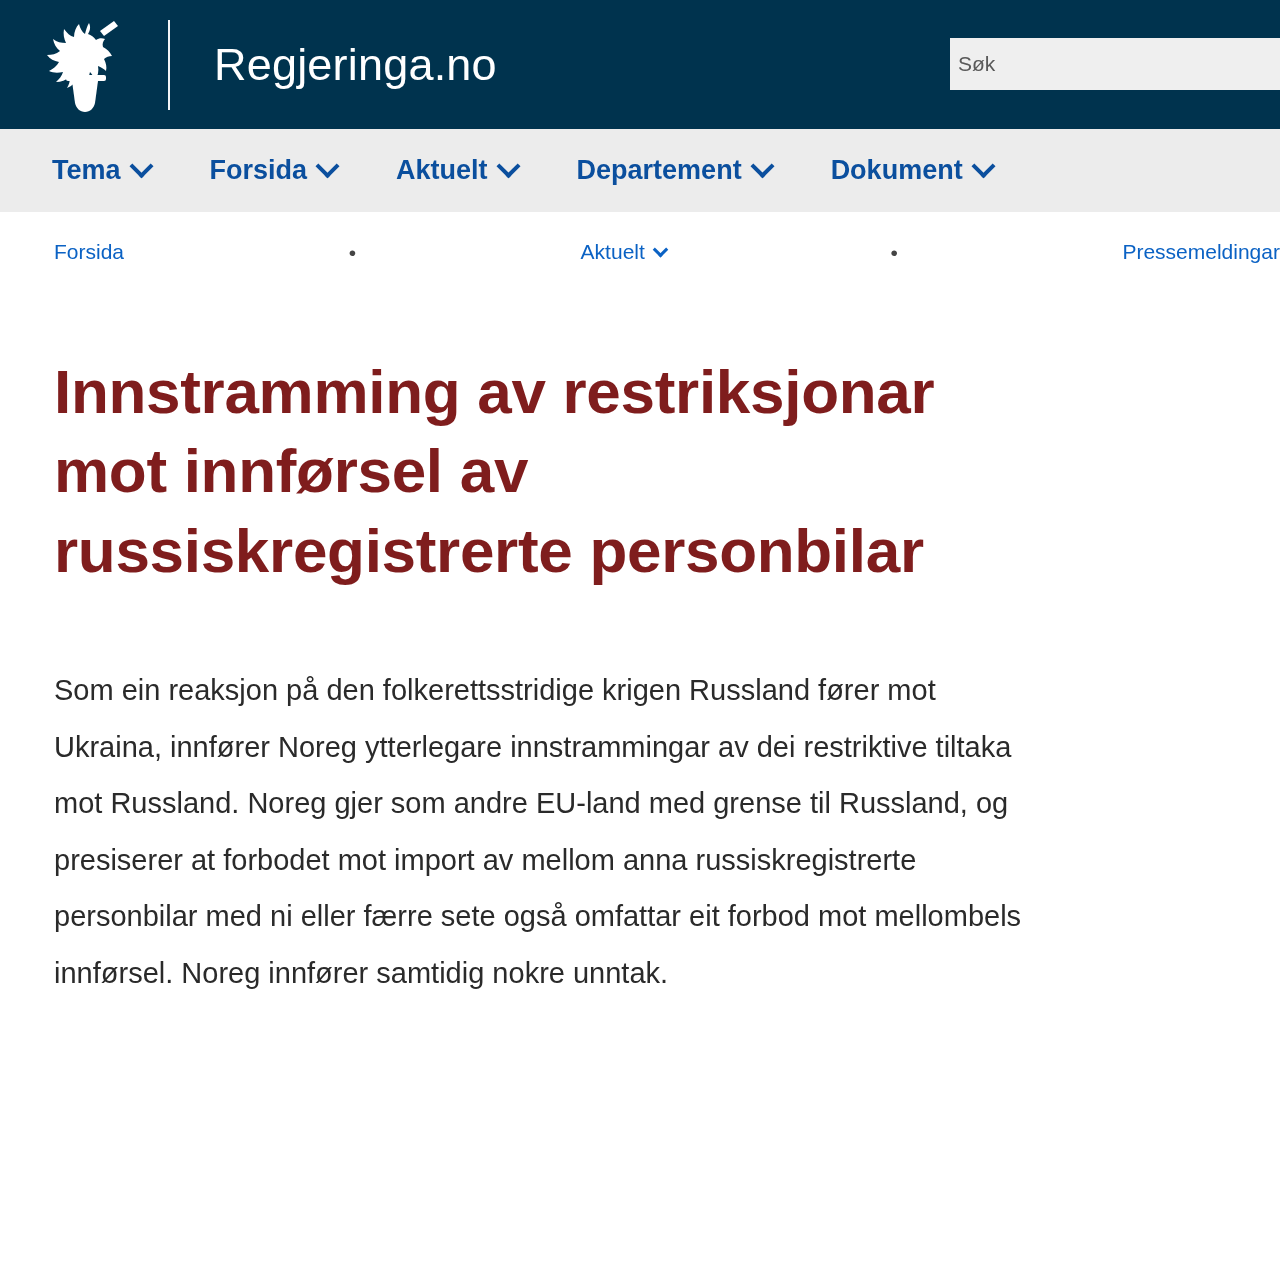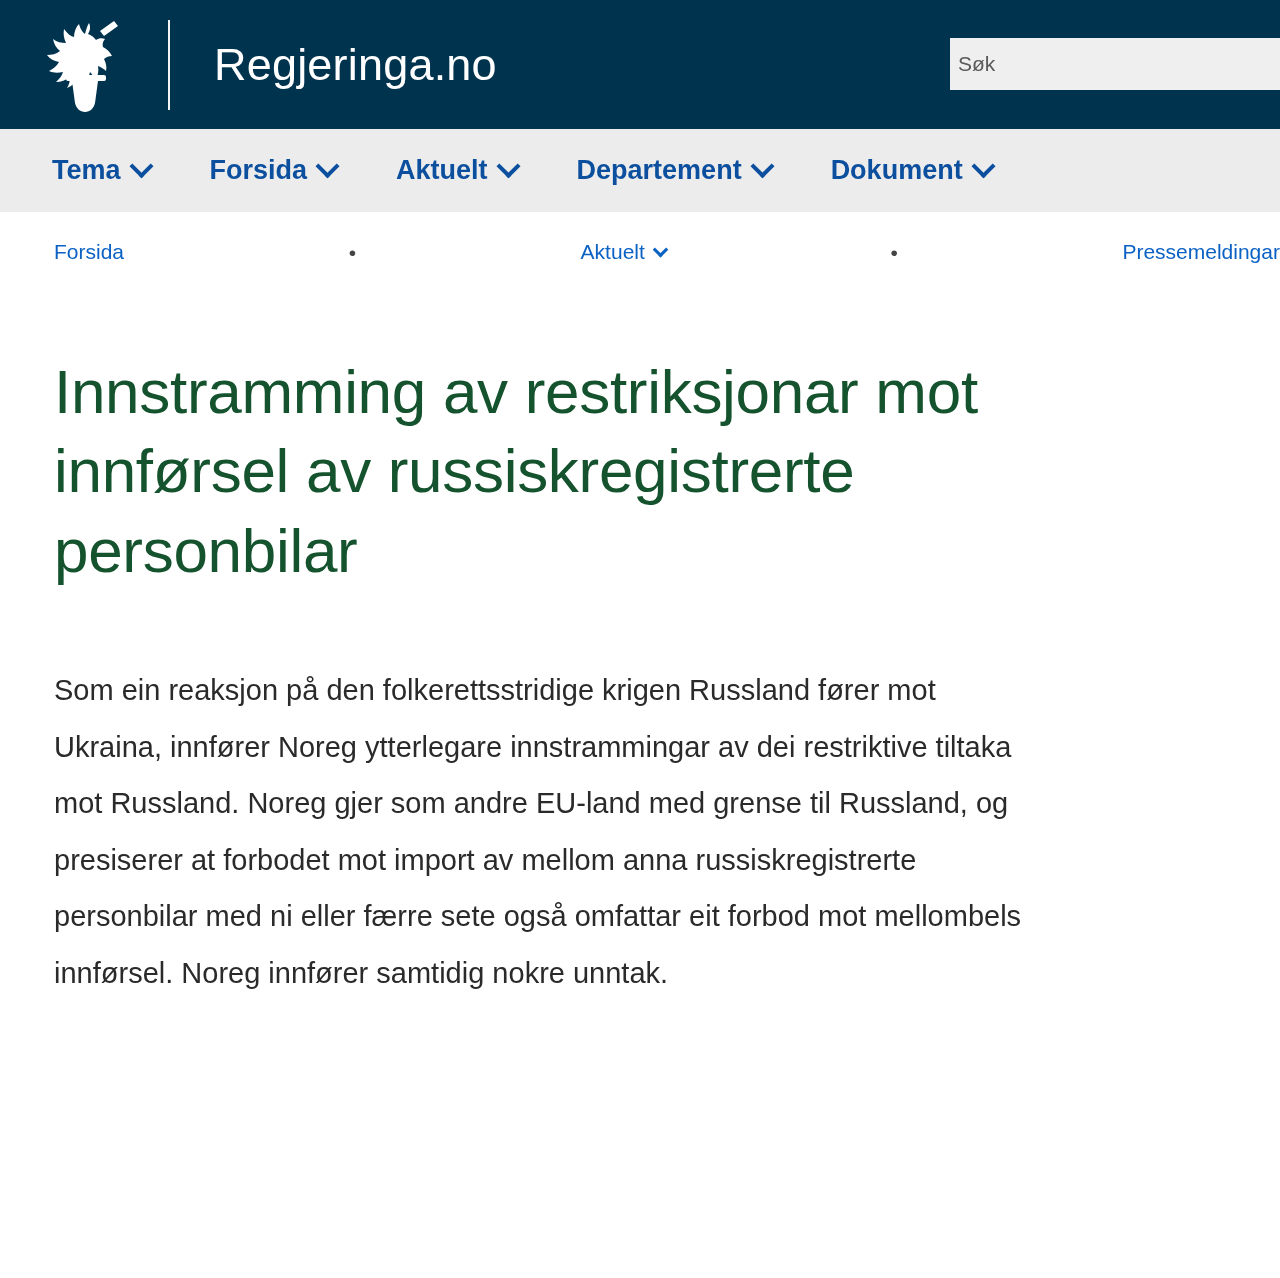--- a/index.html
+++ b/index.html
@@ -126,23 +126,23 @@
     transform: rotate(45deg) translate(-2px, -2px);
   }
 
   
   .article {
     padding: 0 54px;
     max-width: 1100px;
   }
   h1.title {
     font-size: 62px;
-    font-weight: 400;
+    font-weight: 700;
     line-height: 1.28;
-    color: #14532d;
+    color: #7f1d1d;
     margin: 88px 0 0 0;
     letter-spacing: -.3px;
     max-width: 960px;
   }
   .meta {
     margin-top: 42px;
     font-size: 22px;
     color: #565656;
     letter-spacing: .1px;
   }

